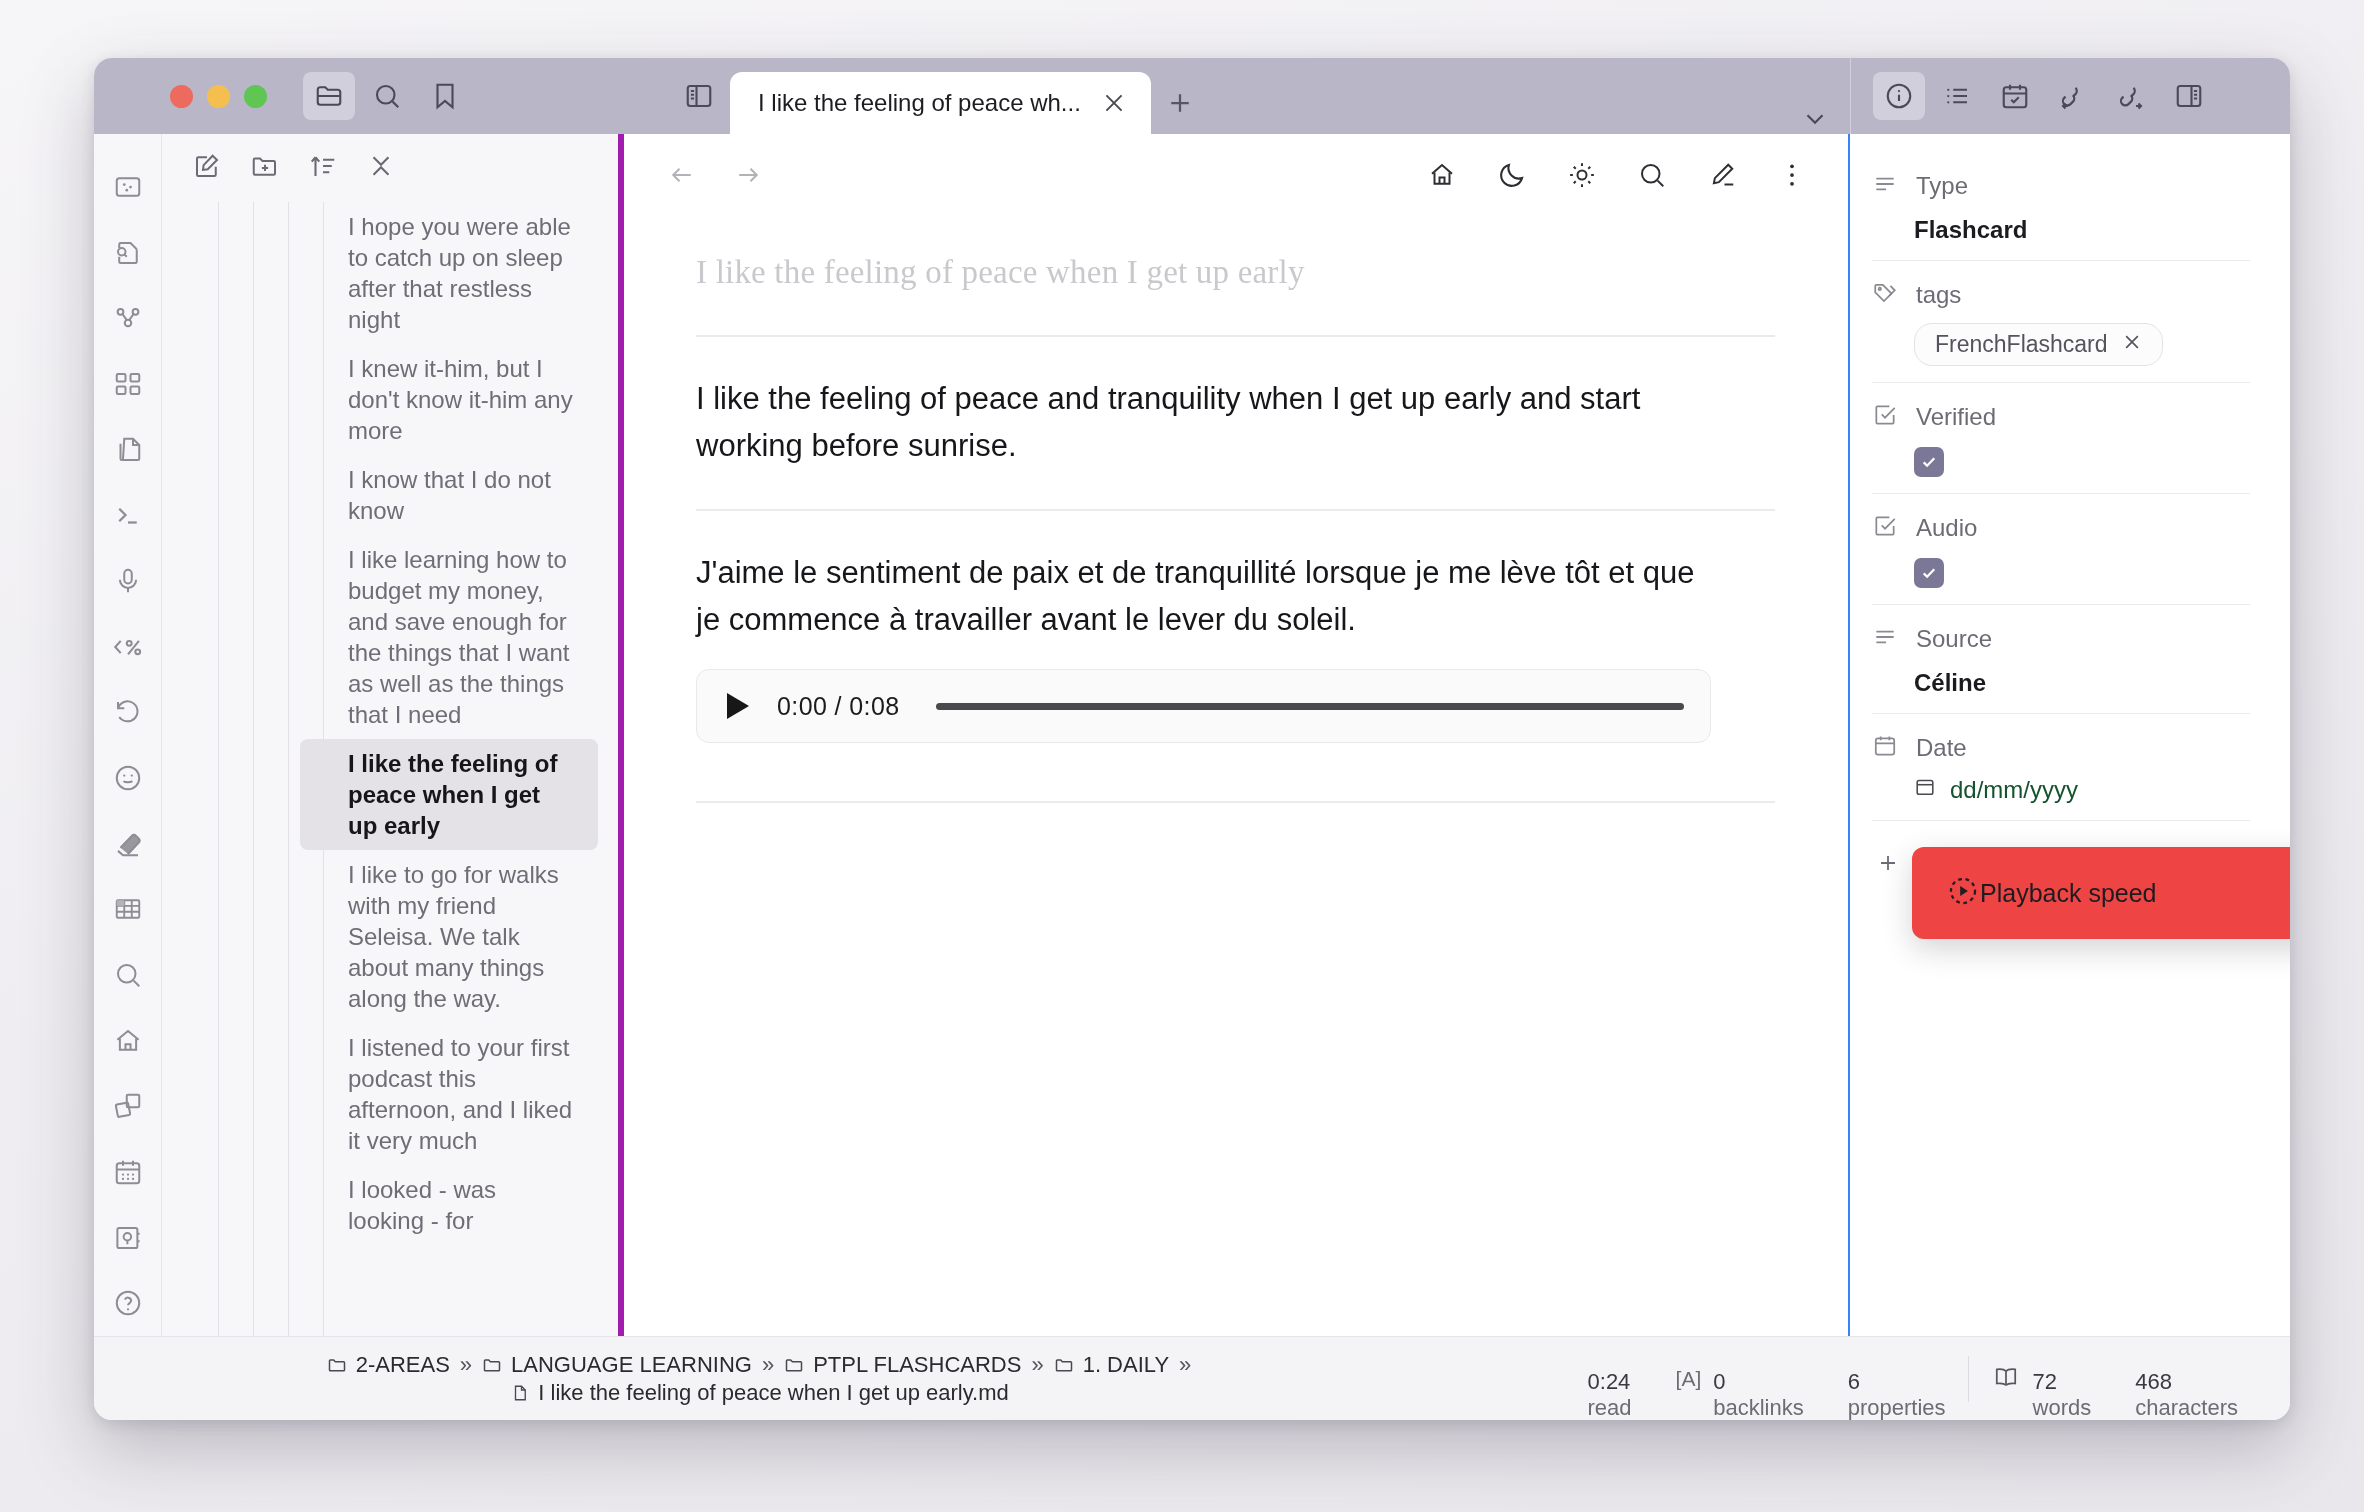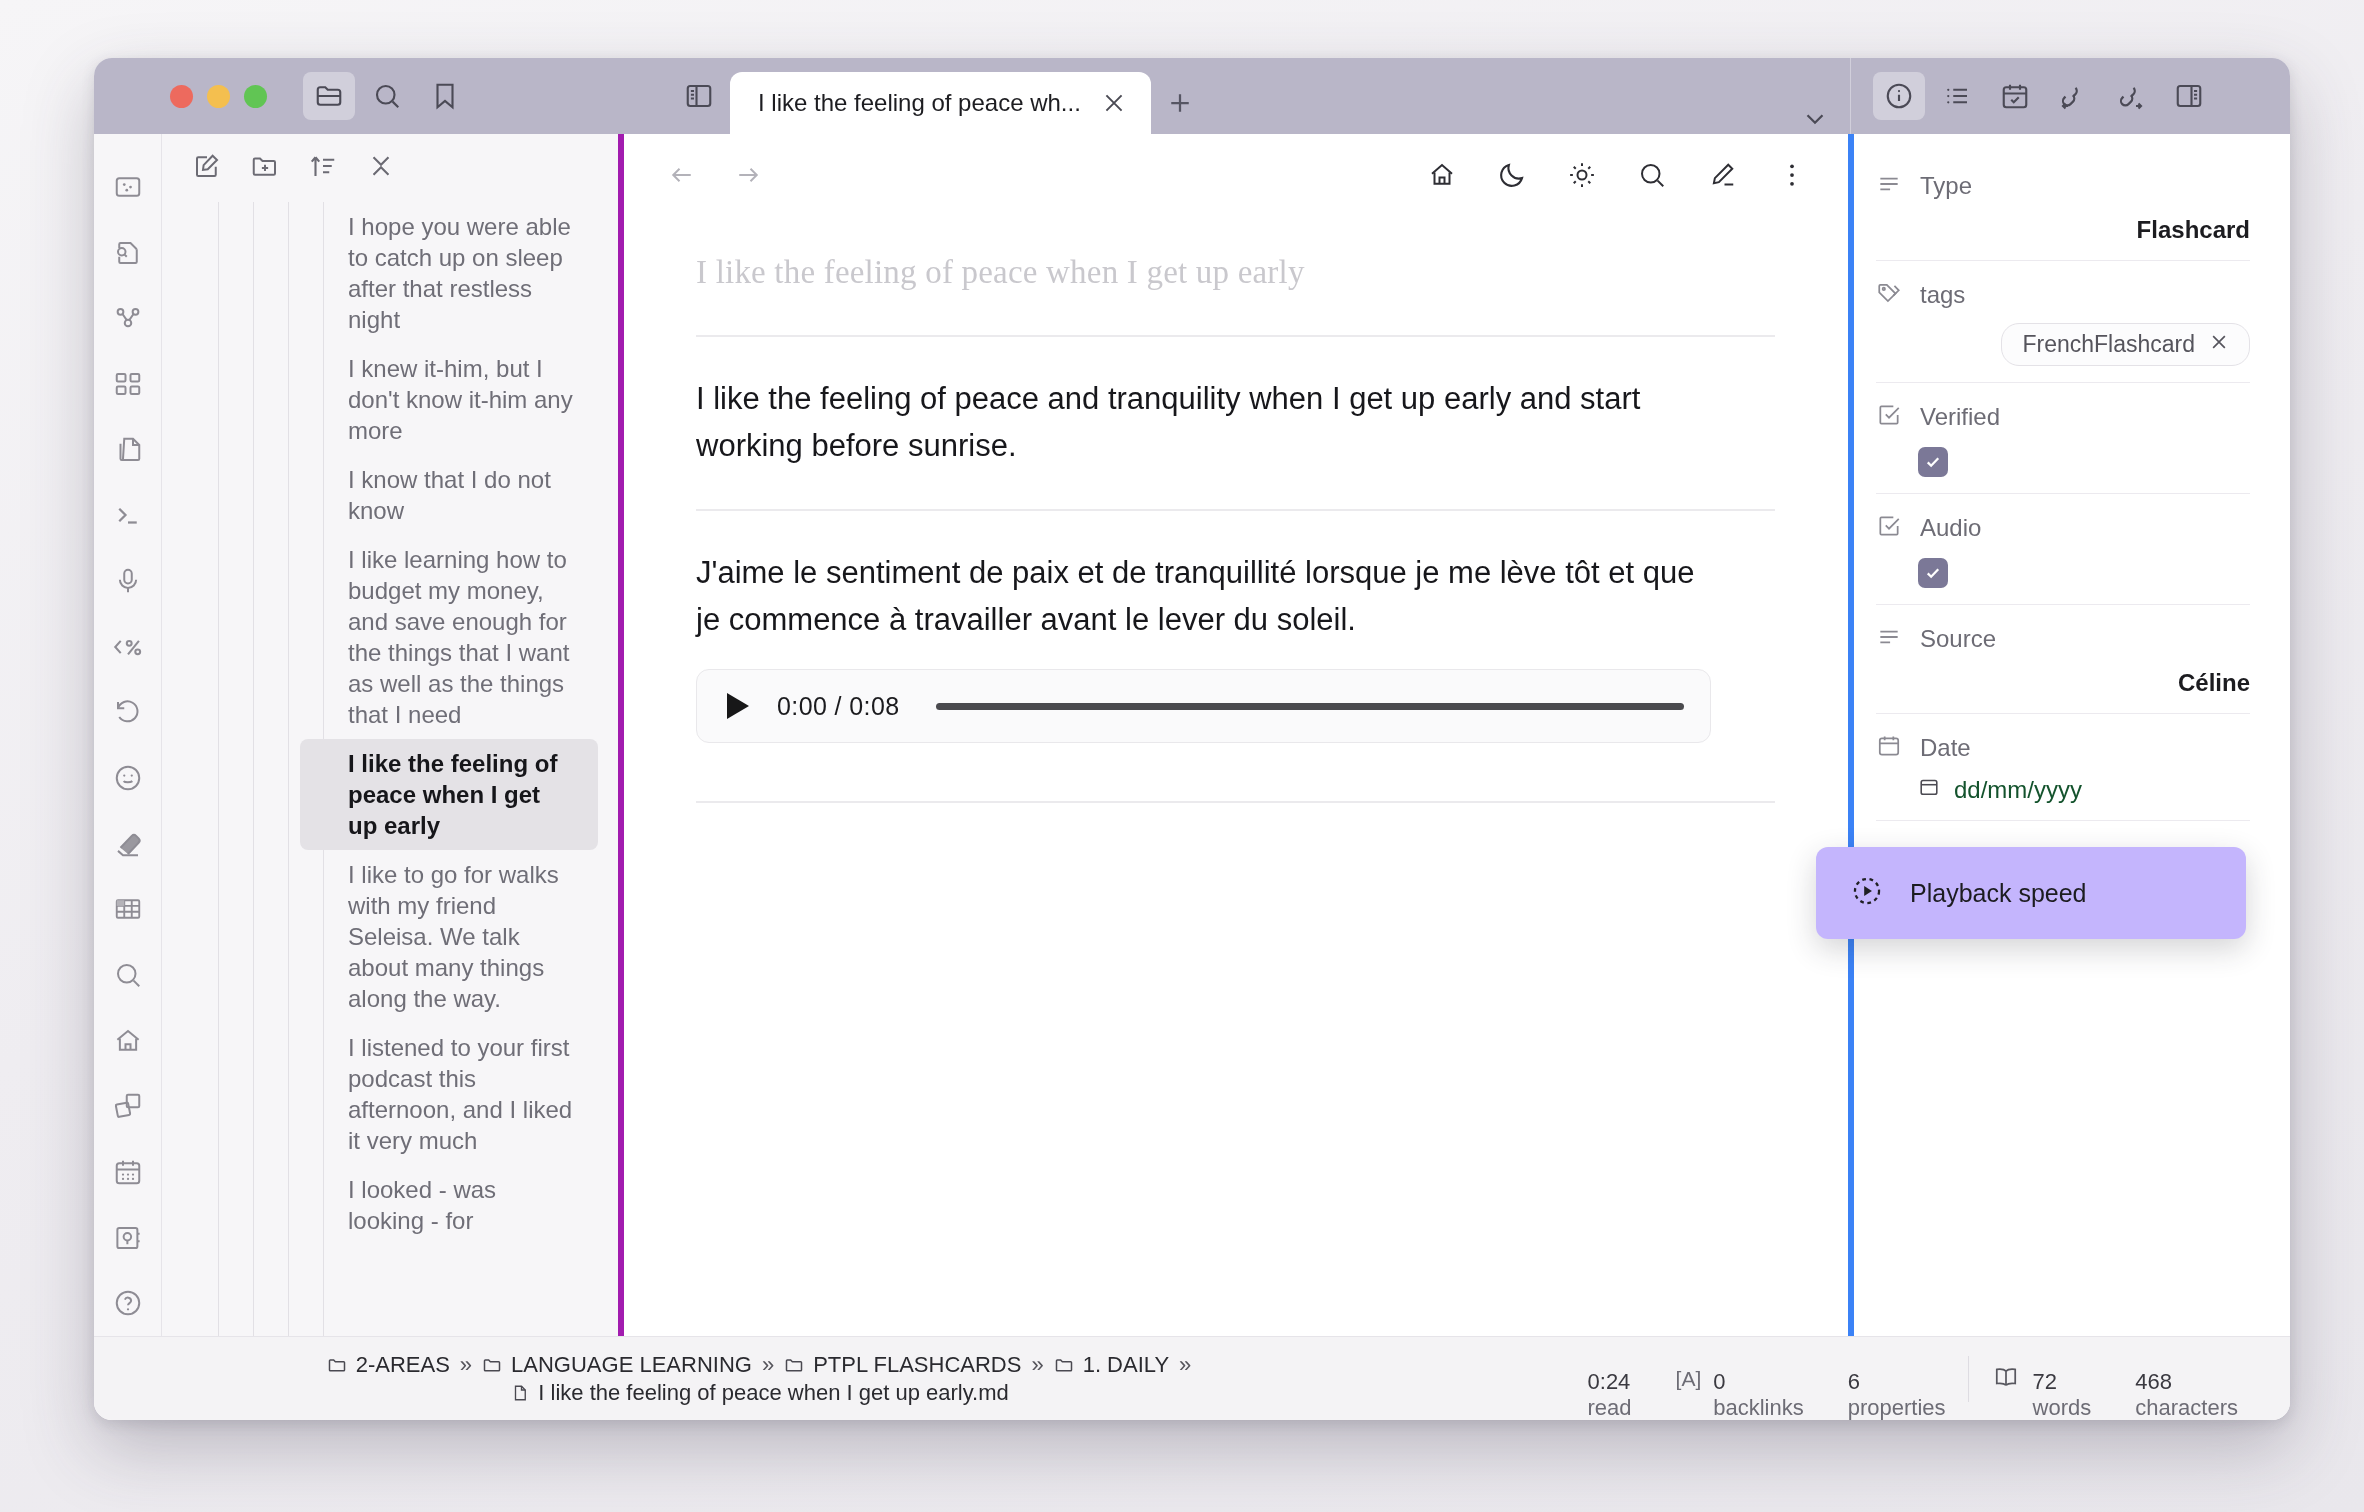--- a/index.html
+++ b/index.html
@@ -249,40 +249,38 @@
     flex: 1;
     height: 7px;
     background: #4a4a4e;
     border-radius: 4px;
     margin-left: 12px;
   }
 
   
   .ctxmenu {
     position: absolute;
-    left: 1192px; top: 713px;
+    left: 1288px; top: 713px;
     width: 430px; height: 92px;
-    background: #c4b5fd;
+    background: #ef4444;
     border-radius: 12px;
     box-shadow: 0 10px 30px rgba(40,38,48,0.20);
     display: flex; align-items: center;
     padding-left: 34px;
-    gap: 26px;
     z-index: 40;
   }
   .ctx-label { font-size: 25px; color: #1c1c20; }
 
   
   .props {
     width: 442px;
     background: #ffffff;
-    border-left: 6px solid #3b82f6;
+    border-left: 2px solid #3b82f6;
     flex: 0 0 442px;
     padding: 26px 40px 0 22px;
-    text-align: right;
   }
   .prop-row { padding: 0 0 0 0; }
   .prop-head {
     display: flex; align-items: center;
     gap: 18px;
     height: 52px;
     color: #8b8a92;
   }
   .prop-name { font-size: 24px; color: #6d6c75; }
   .prop-value {

